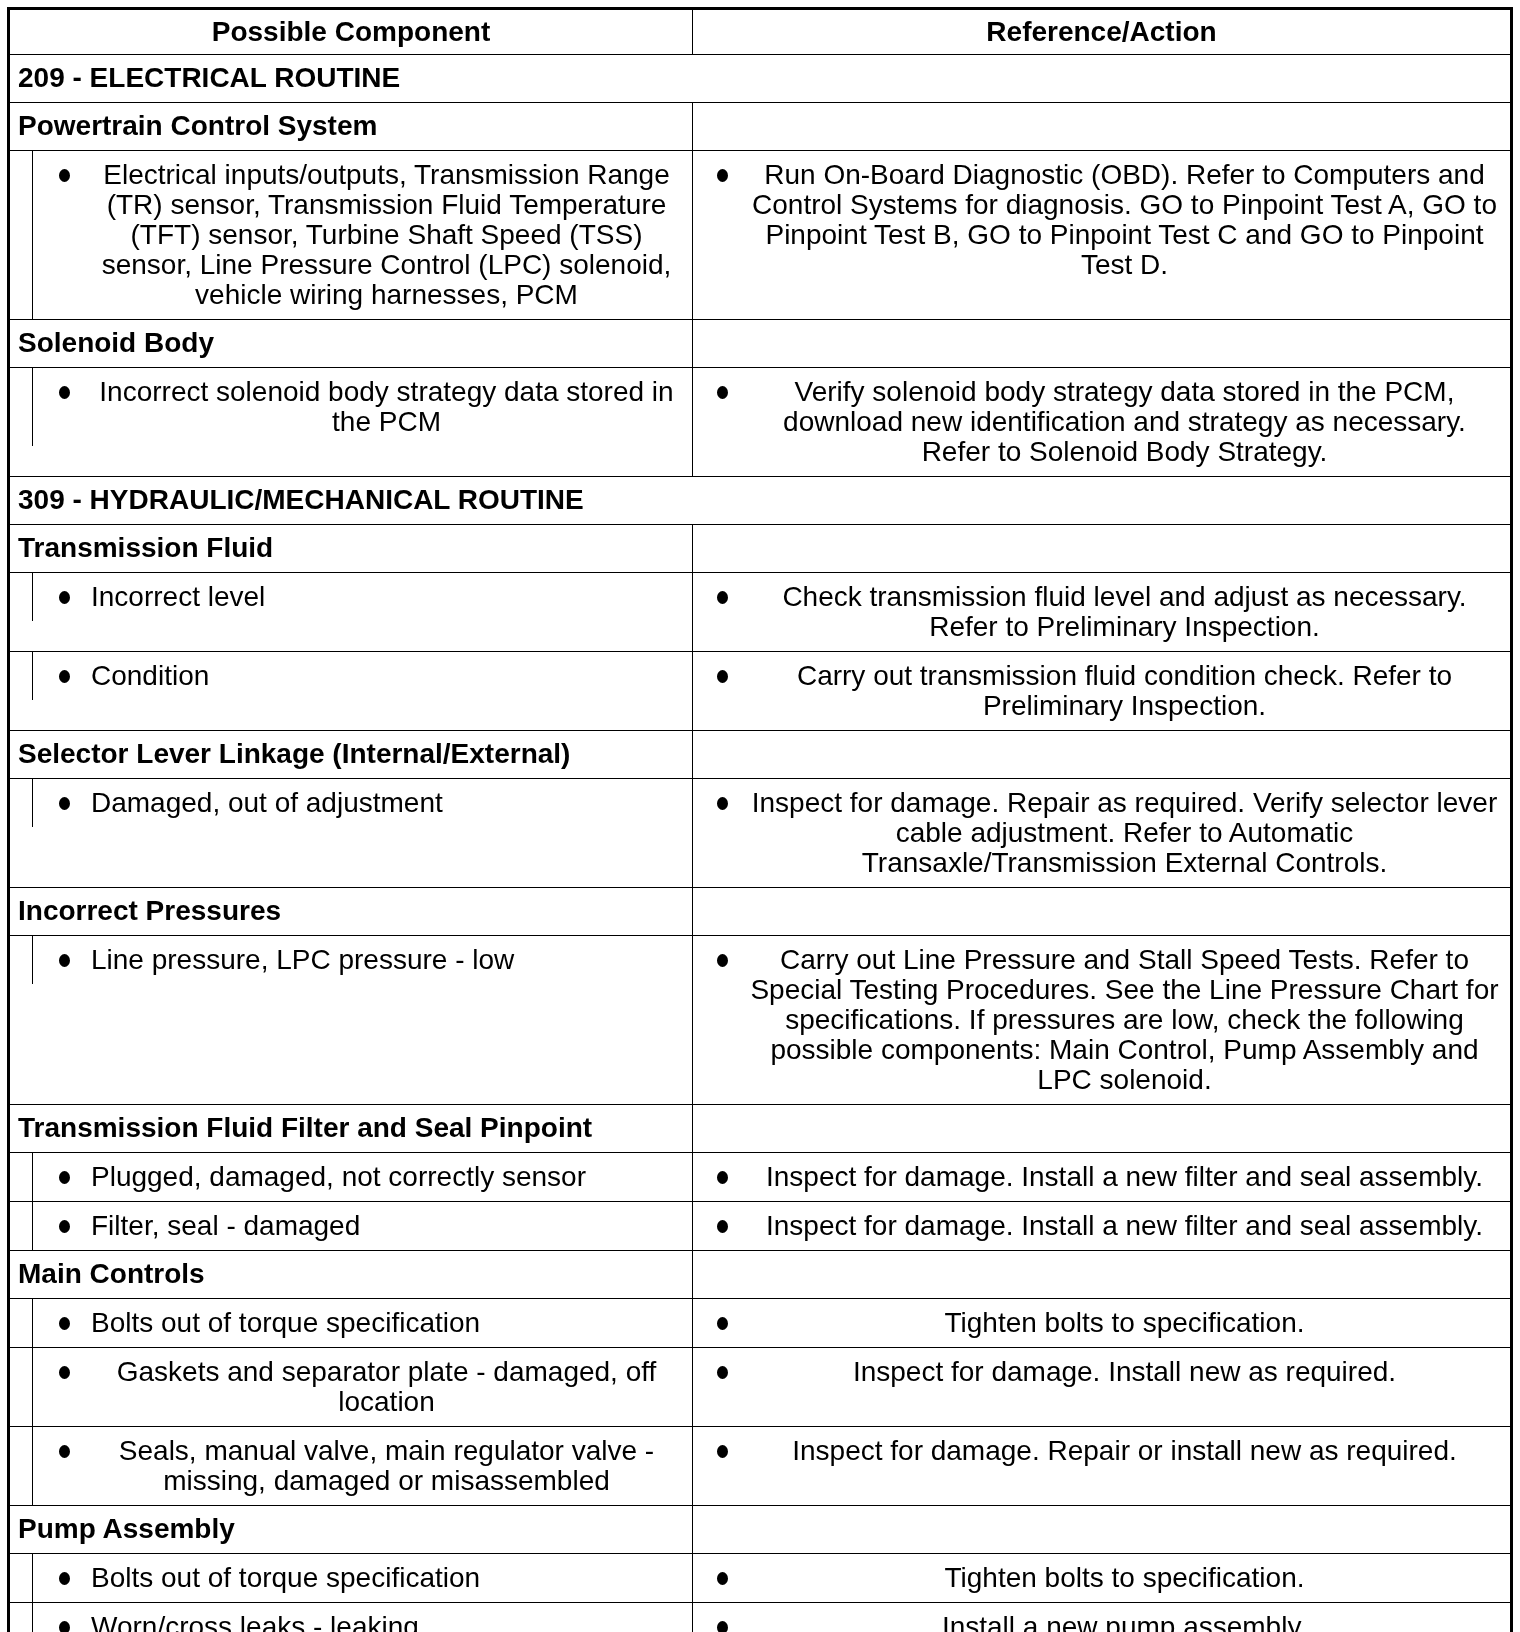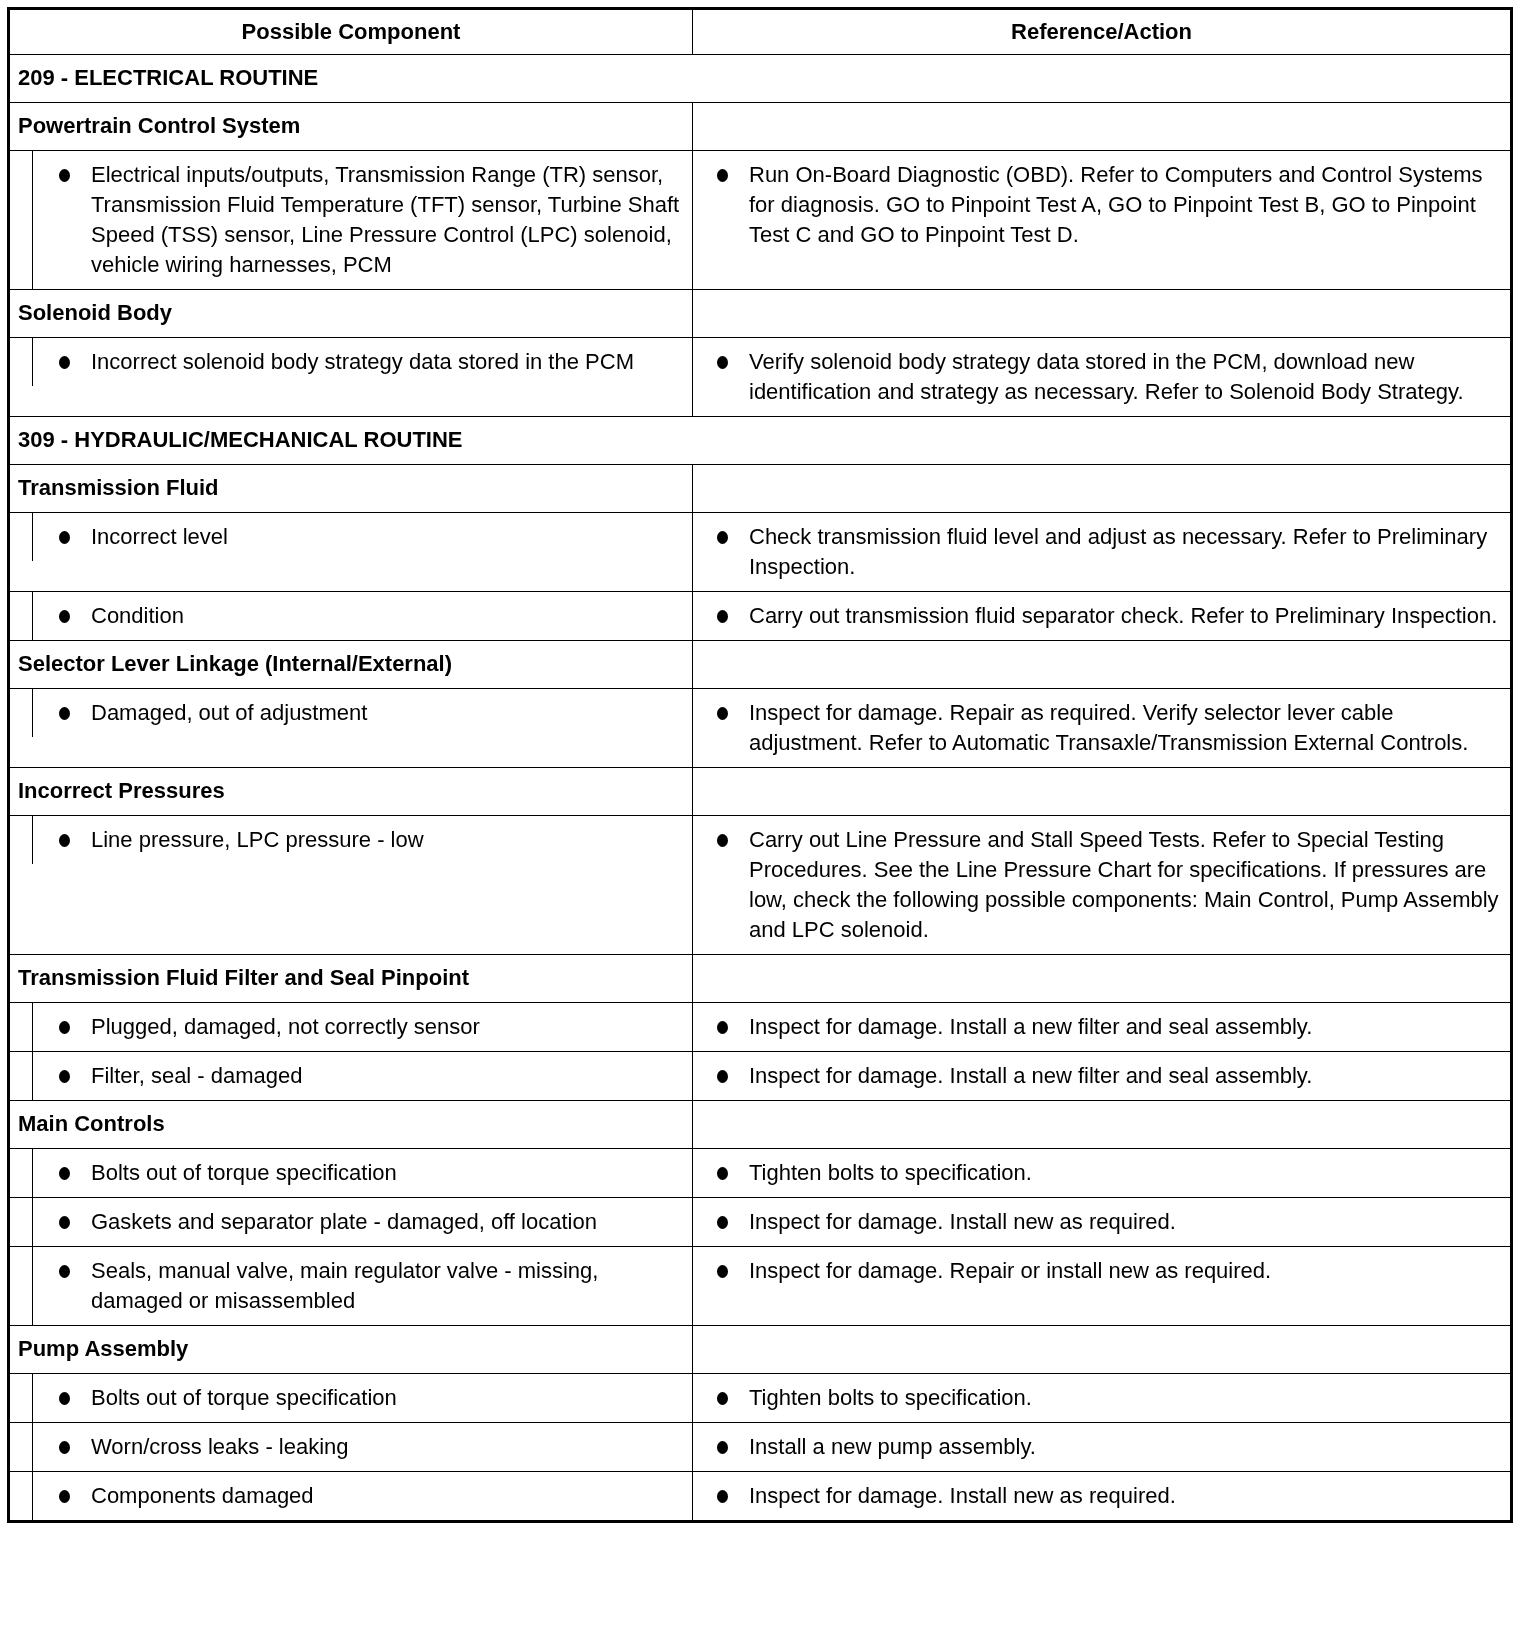--- a/index.html
+++ b/index.html
@@ -5,36 +5,36 @@
   html, body { margin: 0; padding: 0; background: #ffffff; }
   body { width: 1520px; height: 1632px; position: relative; overflow: hidden;
          font-family: "Liberation Sans", sans-serif; color: #000; }
   table.diag {
     position: absolute; left: 7px; top: 7px;
     width: 1503px; border-collapse: collapse;
     border: 3px solid #000; table-layout: fixed;
   }
   table.diag td, table.diag th {
     border: 1.5px solid #000; padding: 0; vertical-align: top;
-    font-size: 22px; line-height: 30px;
+    font-size: 28px; line-height: 30px;
   }
   th { font-weight: bold; text-align: center; height: 44px; vertical-align: middle !important; }
   col.c1 { width: 684px; }
   col.c2 { width: 819px; }
   tr.section td { font-weight: bold; padding: 8px 0 0 8px; height: 39px; margin-left: 12px; }
   tr.group td.glabel { font-weight: bold; padding: 8px 0 0 8px; height: 39px; margin-top: 32px; }
   td.item { padding: 0 !important; }
   .inset { display: flex; height: 100%; }
   .rail { width: 22px; border-right: 1.5px solid #000; flex: none; }
   .bullet-wrap { display: flex; padding: 9px 10px 9px 26px; }
   .right .bullet-wrap { padding-left: 24px; }
   .bullet { flex: none; width: 32px; position: relative; }
   .bullet::before { content: ""; position: absolute; left: 0; top: 9px;
                     width: 11px; height: 13px; border-radius: 50%; background: #000; }
-  .btext { flex: 1; }
+  .btext { flex: 1; text-align: center; }
 </style>
 </head>
 <body>
 
 <table class="diag">
   <colgroup>
       <col class="c1">
       <col class="c2">
     </colgroup>
   <thead>
@@ -119,21 +119,21 @@
             <div class="rail"></div>
             <div class="bullet-wrap" style="padding-left:26px">
               <span class="bullet"></span>
               <span class="btext">Condition</span>
             </div>
           </div>
         </td>
         <td class="item right">
           <div class="bullet-wrap">
             <span class="bullet"></span>
-            <span class="btext">Carry out transmission fluid separator check. Refer to Preliminary Inspection.</span>
+            <span class="btext">Carry out transmission fluid condition check. Refer to Preliminary Inspection.</span>
           </div>
         </td>
       </tr>
       <tr class="group">
         <td class="glabel">Selector Lever Linkage (Internal/External)</td>
         <td></td>
       </tr>
       <tr>
         <td class="item">
           <div class="inset">

